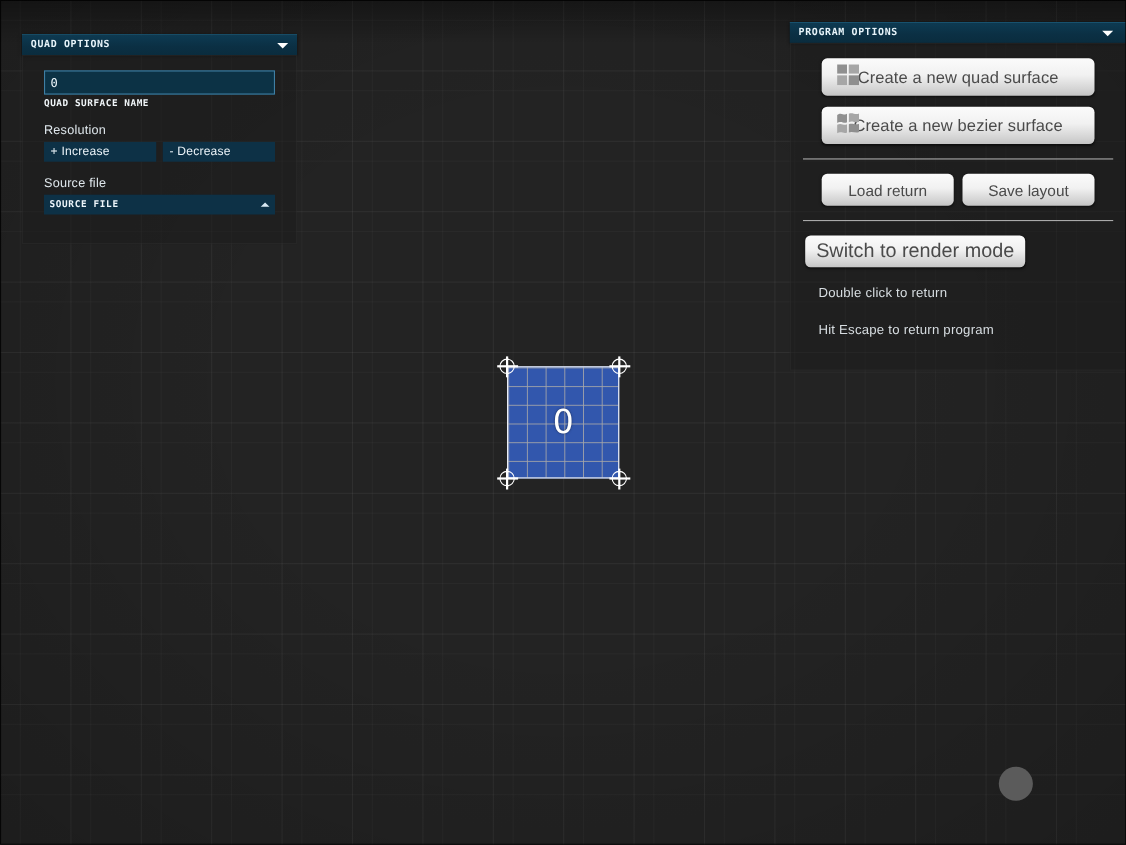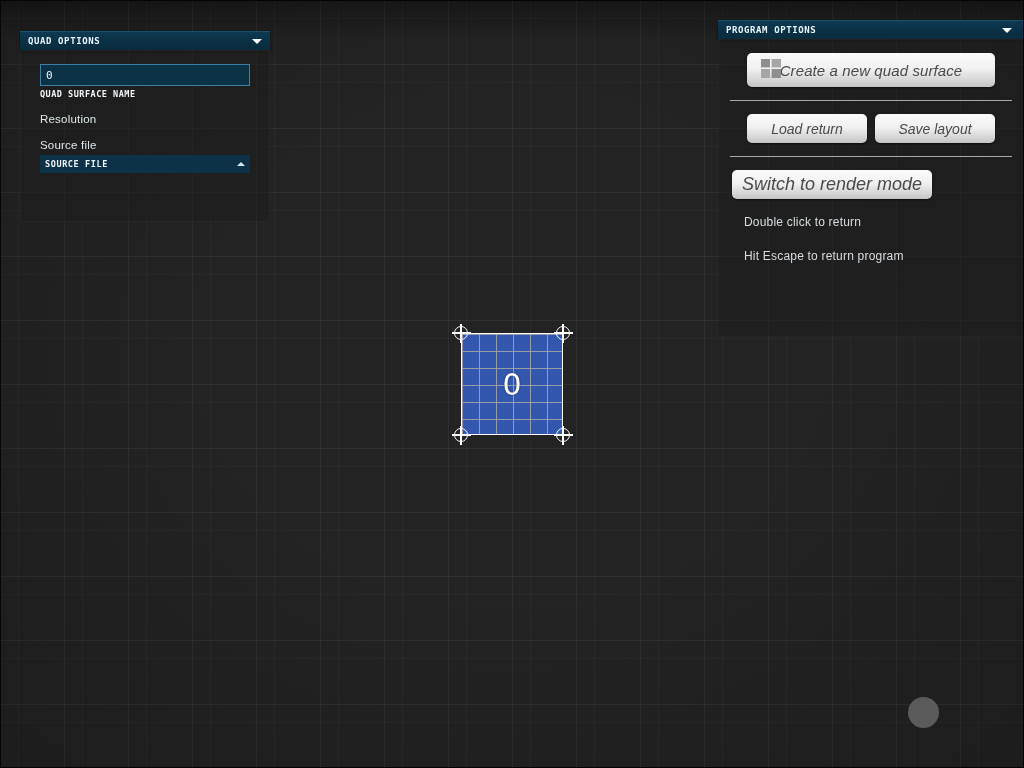--- a/index.html
+++ b/index.html
@@ -183,21 +183,20 @@
     position: relative;
     background: linear-gradient(to bottom, #fbfbfb 0%, #f1f1f1 45%, #d2d2d2 85%, #c4c4c4 100%);
     border-radius: 5px;
     color: #4a4a4a;
     display: flex;
     align-items: center;
     justify-content: center;
     box-shadow: 0 1px 2px rgba(0,0,0,0.55);
     cursor: pointer;
     box-sizing: border-box;
-    font-style: italic;
   }
   .big-btn {
     width: 248px;
     height: 34px;
     margin: 0 auto 10px auto;
     font-size: 15px;
     letter-spacing: 0.1px;
   }
   .big-btn .ico {
     position: absolute;
@@ -339,20 +338,24 @@
       <span class="caret-down"></span>
     </div>
     <div class="panel-body">
 
       <div class="text-field">
         <span>0</span>
       </div>
       <div class="field-caption">QUAD SURFACE NAME</div>
 
       <div class="section-label">Resolution</div>
+      <div class="btn-row">
+        <div class="flat-btn">+ Increase</div>
+        <div class="flat-btn">- Decrease</div>
+      </div>
 
       <div class="section-label">Source file</div>
       <div class="dropdown">
         <span class="dd-label">SOURCE FILE</span>
         <span class="caret-up"></span>
       </div>
 
     </div>
   </div>
 
@@ -368,20 +371,31 @@
           <svg width="20" height="19" viewBox="0 0 20 19">
             <rect x="0" y="0" width="9" height="8.4" fill="#8f8f8f"></rect>
             <rect x="10.6" y="0" width="9.4" height="8.4" fill="#a6a6a6"></rect>
             <rect x="0" y="10" width="9" height="9" fill="#a6a6a6"></rect>
             <rect x="10.6" y="10" width="9.4" height="9" fill="#8f8f8f"></rect>
           </svg>
         </span>
         <span>Create a new quad surface</span>
       </div>
 
+      <div class="glossy-btn big-btn">
+        <span class="ico">
+          <svg width="20" height="19" viewBox="0 0 20 19">
+            <path d="M0 2 C4 -1 6 3 9 1 L9 8.6 C6 10.4 4 6.8 0 9.4 Z" fill="#8f8f8f"></path>
+            <path d="M10.7 1 C13.6 -0.6 17 2.4 20 0.6 L20 8.2 C17 9.8 13.6 6.8 10.7 8.6 Z" fill="#a6a6a6"></path>
+            <path d="M0 11 C4 8.6 6 12.2 9 10.4 L9 18 C6 19.6 4 16.4 0 18.6 Z" fill="#a6a6a6"></path>
+            <path d="M10.7 10.4 C13.6 8.8 17 11.6 20 10 L20 17.4 C17 19 13.6 16.4 10.7 18 Z" fill="#8f8f8f"></path>
+          </svg>
+        </span>
+        <span>Create a new bezier surface</span>
+      </div>
 
       <div class="divider"></div>
 
       <div class="half-row">
         <div class="glossy-btn half-btn">Load return</div>
         <div class="glossy-btn half-btn">Save layout</div>
       </div>
 
       <div class="divider"></div>
 

